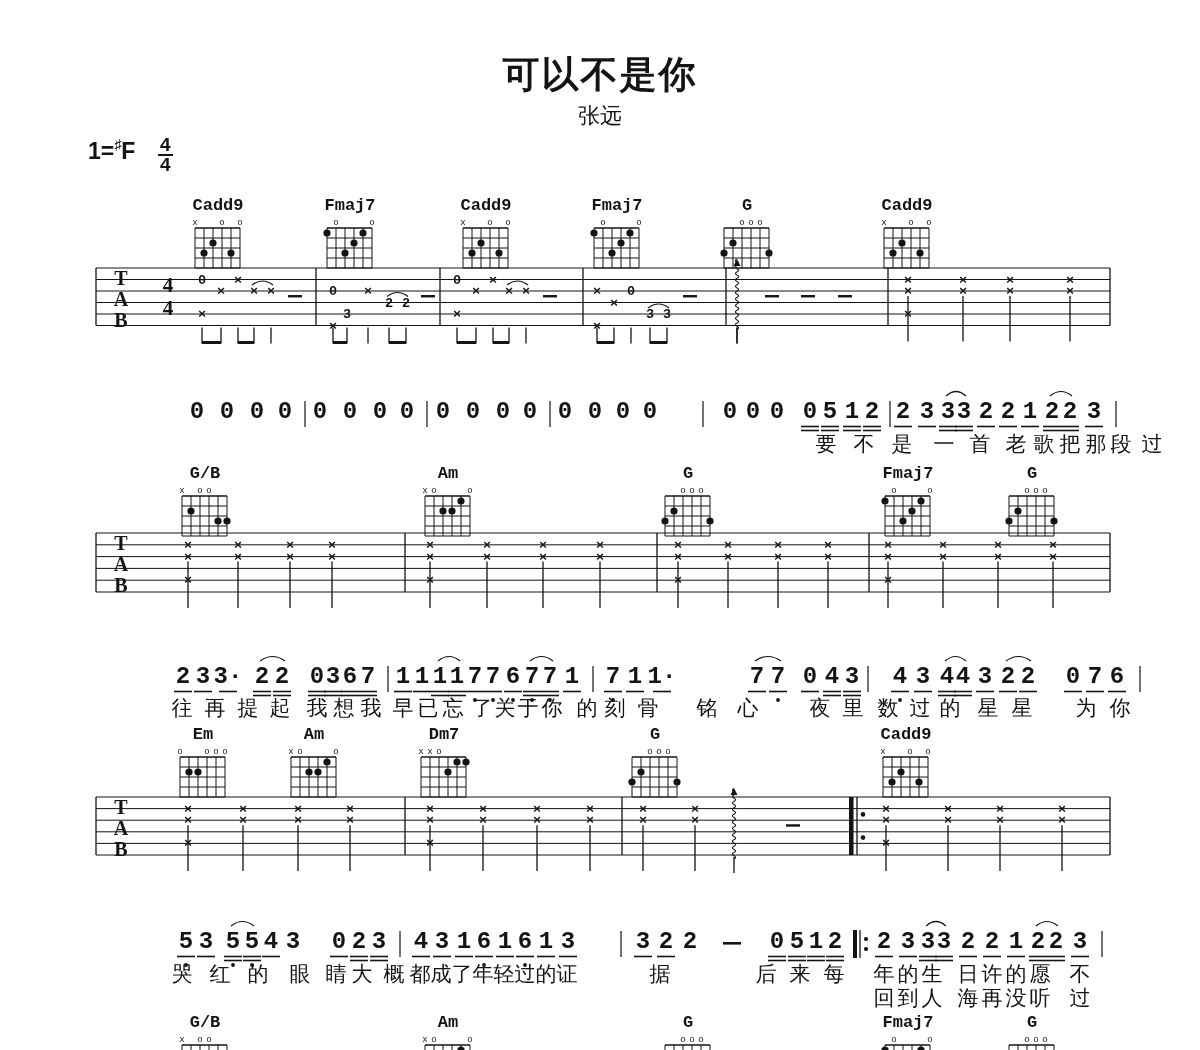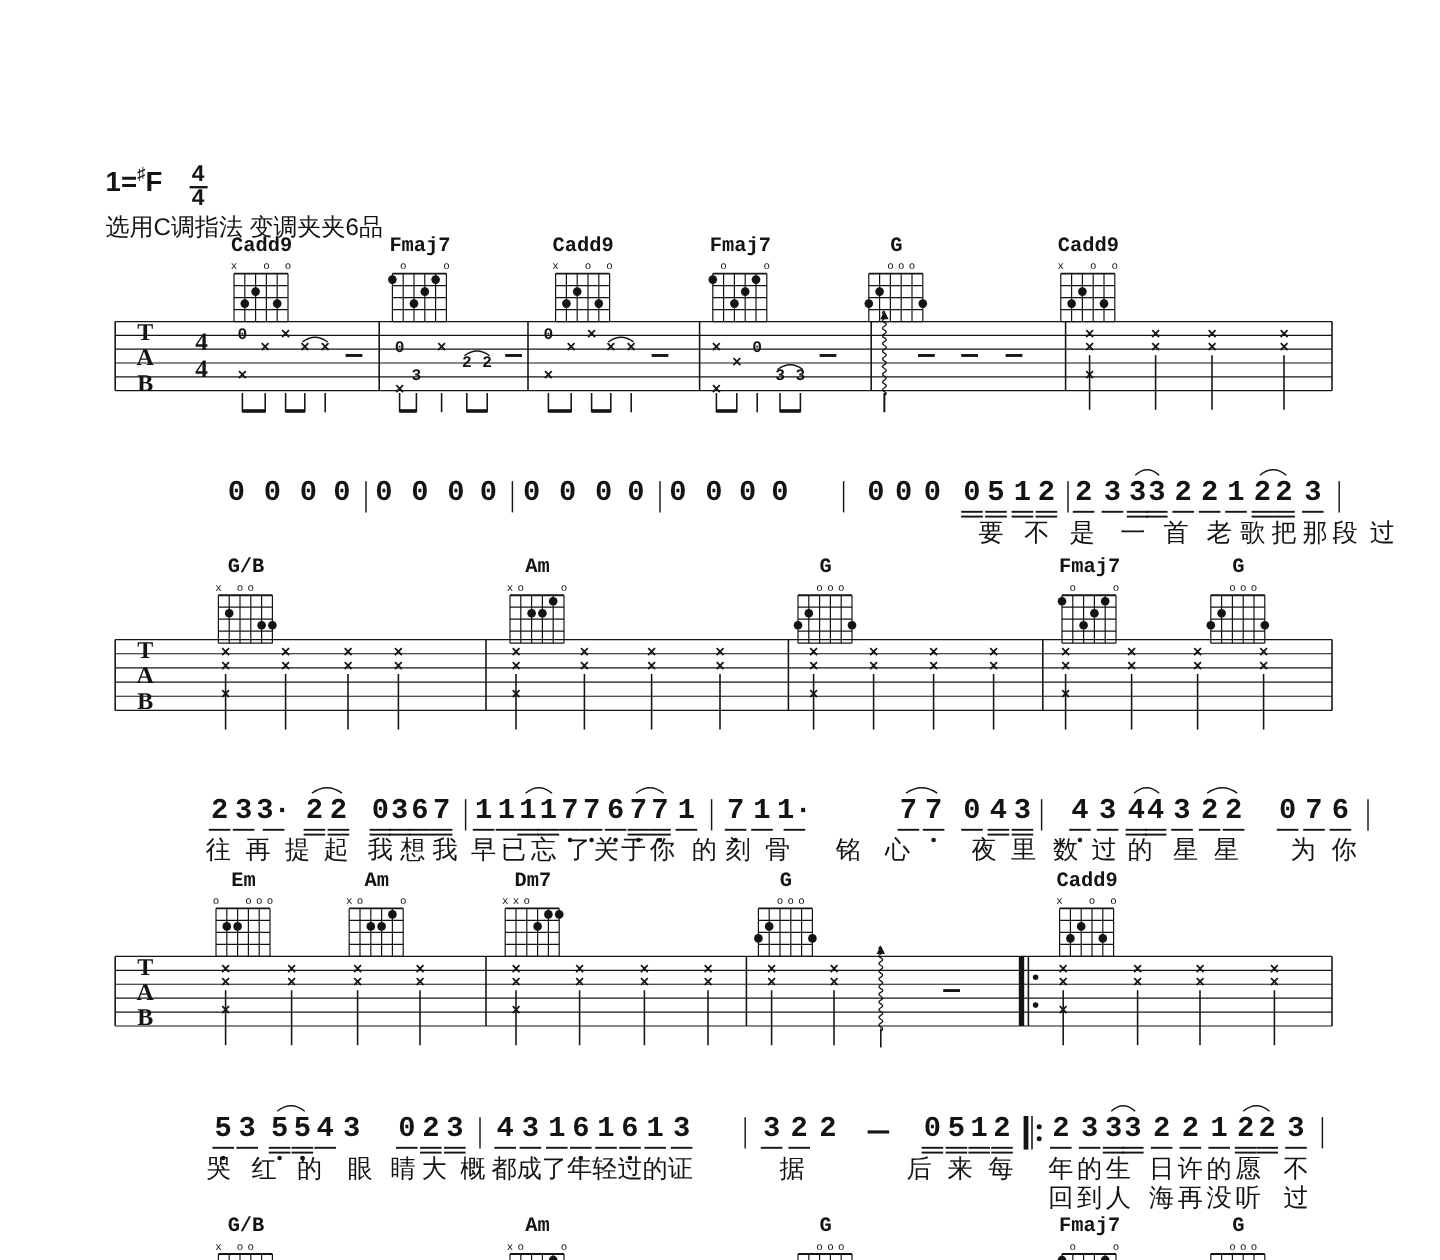--- a/index.html
+++ b/index.html
@@ -301,29 +301,30 @@
       <line x1="1029" y1="956.5" x2="1047" y2="956.5" stroke="#141414" stroke-width="1.6"></line>
       <line x1="1029" y1="960.5" x2="1047" y2="960.5" stroke="#141414" stroke-width="1.6"></line>
       <line x1="1047" y1="956.5" x2="1065" y2="956.5" stroke="#141414" stroke-width="1.6"></line>
       <line x1="1047" y1="960.5" x2="1065" y2="960.5" stroke="#141414" stroke-width="1.6"></line>
       <line x1="1071" y1="956.5" x2="1089" y2="956.5" stroke="#141414" stroke-width="1.6"></line>
       <line x1="1102" y1="931" x2="1102" y2="957" stroke="#141414" stroke-width="1.2"></line>
       <path d="M 231 926 Q 242.5 917 254 926" fill="none" stroke="#141414" stroke-width="1.2"></path>
       <path d="M 926 926 Q 936 917 946 926" fill="none" stroke="#141414" stroke-width="1.2"></path>
       <path d="M 1036 926 Q 1047 917 1058 926" fill="none" stroke="#141414" stroke-width="1.2"></path>
     </svg>
+  <div class="abs title">可以不是你</div>
+  <div class="abs artist">张远</div>
   <div class="abs keyline">
     <span>1=</span><sup>♯</sup><span>F</span>
     <span class="meter">
       <span>4</span>
       <span class="mbar"></span>
       <span>4</span>
     </span>
   </div>
-  <div class="abs hint">选用C调指法 变调夹夹6品</div>
 <span class="tlet" style="left: 121px; top: 278px;">T</span>
     <span class="tlet" style="left: 121px; top: 299px;">A</span>
     <span class="tlet" style="left: 121px; top: 320px;">B</span>
     <span class="tsig" style="left: 168px; top: 285px;">4</span>
     <span class="tsig" style="left: 168px; top: 308px;">4</span>
     <span class="tabg" style="left: 202px; top: 279.5px;">0</span>
     <span class="tabg" style="left: 202px; top: 314px;">×</span>
     <span class="tabg" style="left: 221px; top: 291px;">×</span>
     <span class="tabg" style="left: 238px; top: 279.5px;">×</span>
     <span class="tabg" style="left: 254px; top: 291px;">×</span>

